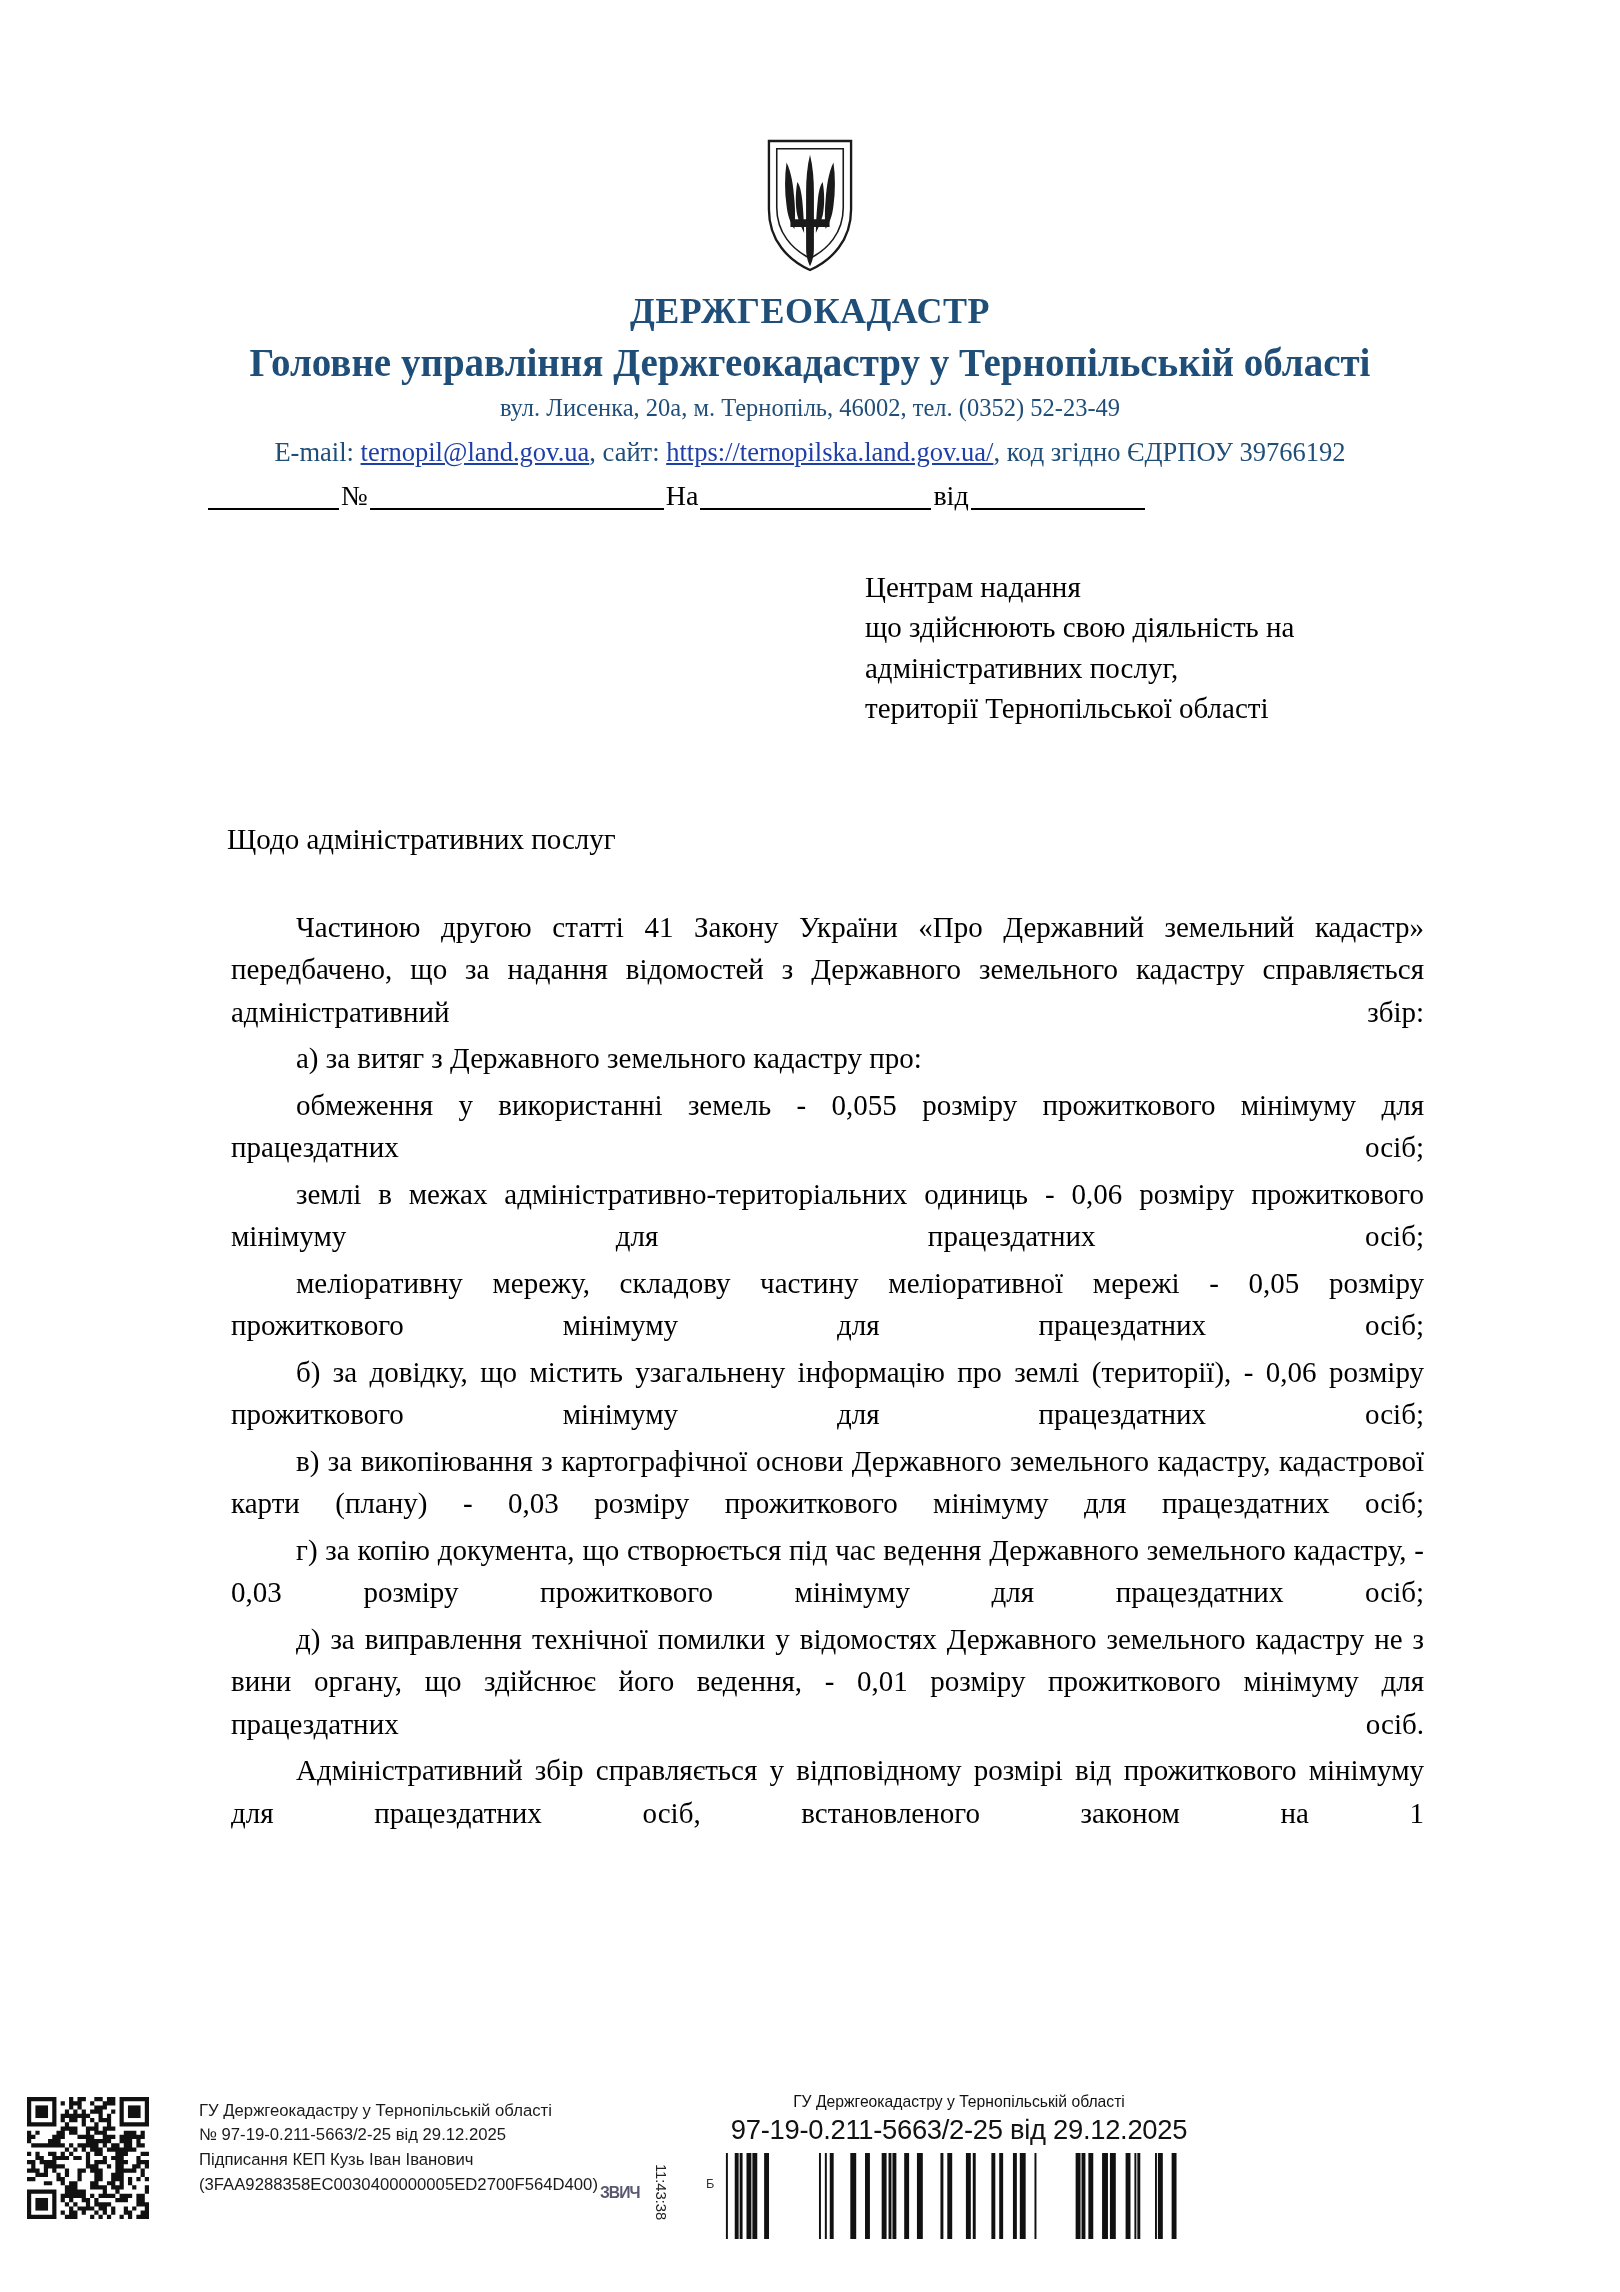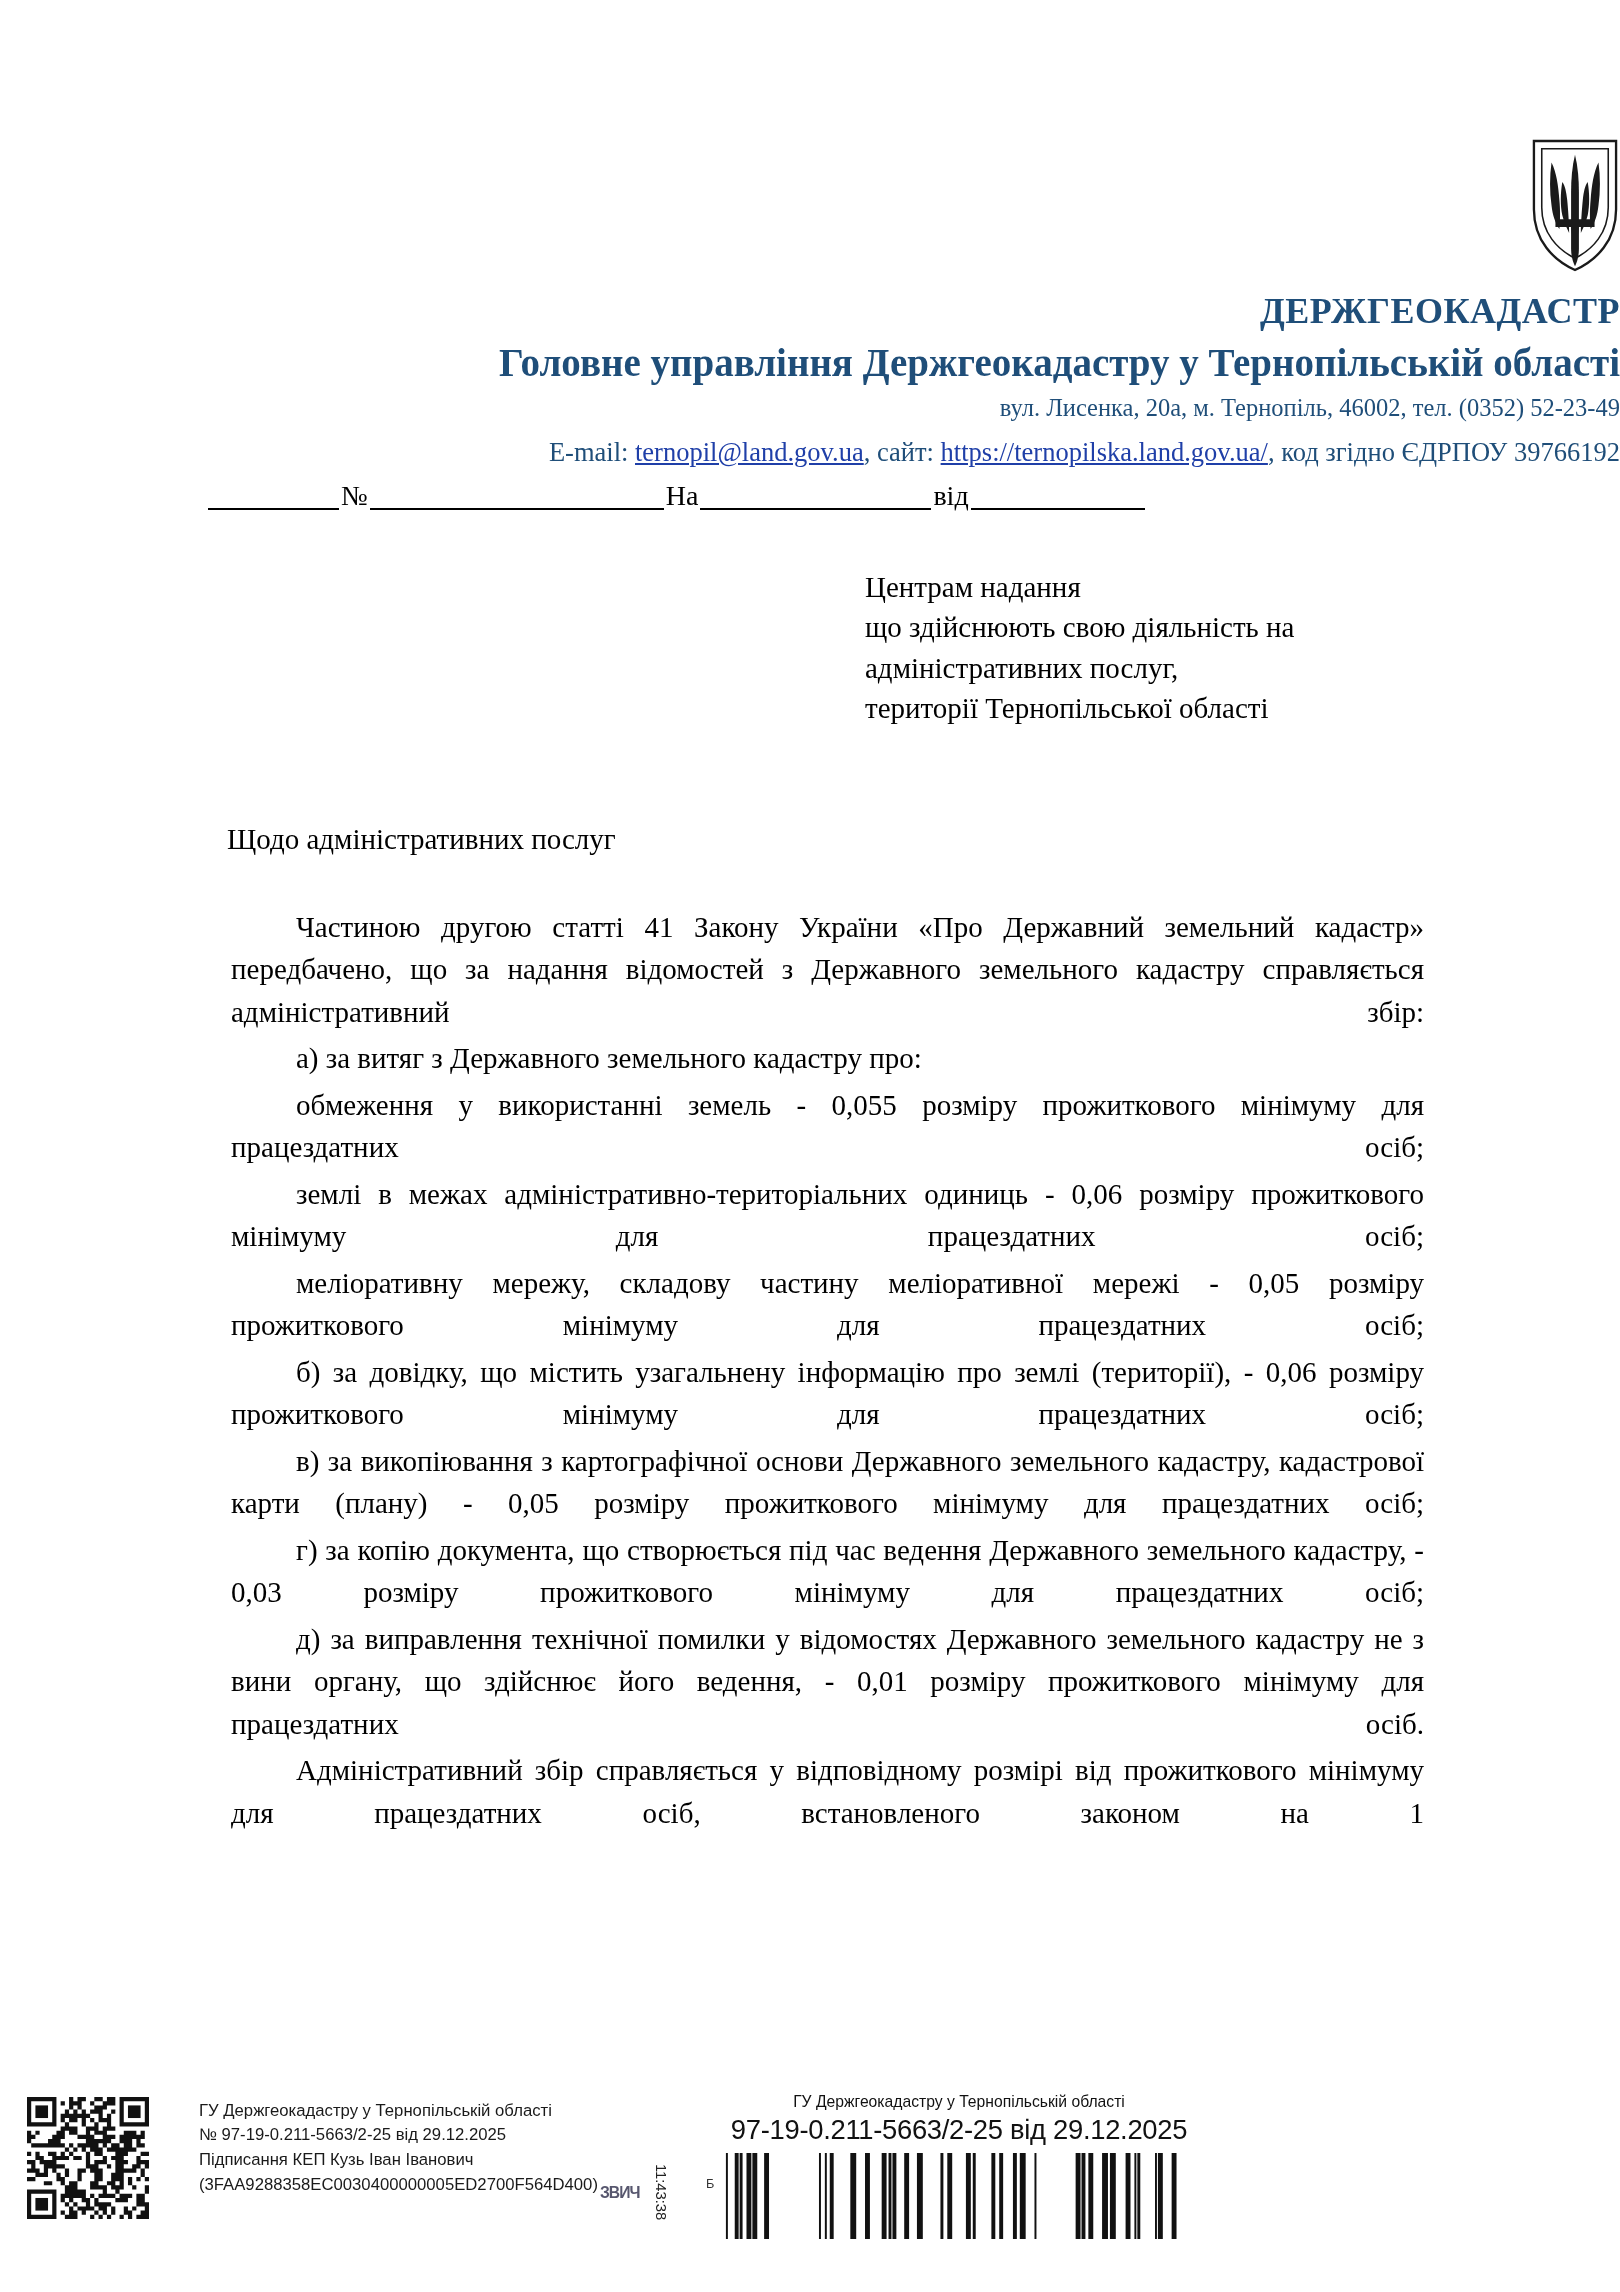--- a/index.html
+++ b/index.html
@@ -21,21 +21,21 @@
     overflow: hidden;
     box-sizing: border-box;
   }
 
   
   .letterhead {
     position: absolute;
     left: 0;
     top: 0;
     width: 1620px;
-    text-align: right;
+    text-align: center;
   }
   .emblem-wrap {
     padding-top: 139px;
     line-height: 0;
   }
   .emblem {
     display: inline-block;
     width: 90px;
     height: 133px;
   }
@@ -279,21 +279,21 @@
 
   <div class="subject">Щодо адміністративних послуг</div>
 
   <div class="body-text">
     <p class="last-justify">Частиною другою статті 41 Закону України «Про Державний земельний кадастр» передбачено, що за надання відомостей з Державного земельного кадастру справляється адміністративний збір:</p>
     <p>а) за витяг з Державного земельного кадастру про:</p>
     <p class="last-justify">обмеження у використанні земель - 0,055 розміру прожиткового мінімуму для працездатних осіб;</p>
     <p class="last-justify">землі в межах адміністративно-територіальних одиниць - 0,06 розміру прожиткового мінімуму для працездатних осіб;</p>
     <p class="last-justify">меліоративну мережу, складову частину меліоративної мережі - 0,05 розміру прожиткового мінімуму для працездатних осіб;</p>
     <p class="last-justify">б) за довідку, що містить узагальнену інформацію про землі (території), - 0,06 розміру прожиткового мінімуму для працездатних осіб;</p>
-    <p class="last-justify">в) за викопіювання з картографічної основи Державного земельного кадастру, кадастрової карти (плану) - 0,05 розміру прожиткового мінімуму для працездатних осіб;</p>
+    <p class="last-justify">в) за викопіювання з картографічної основи Державного земельного кадастру, кадастрової карти (плану) - 0,03 розміру прожиткового мінімуму для працездатних осіб;</p>
     <p class="last-justify">г) за копію документа, що створюється під час ведення Державного земельного кадастру, - 0,03 розміру прожиткового мінімуму для працездатних осіб;</p>
     <p class="last-justify">д) за виправлення технічної помилки у відомостях Державного земельного кадастру не з вини органу, що здійснює його ведення, - 0,01 розміру прожиткового мінімуму для працездатних осіб.</p>
     <p class="last-justify">Адміністративний збір справляється у відповідному розмірі від прожиткового мінімуму для працездатних осіб, встановленого законом на 1</p>
   </div>
 
   <div class="footer">
 
     <svg class="qr" viewBox="0 0 29 29" aria-hidden="true">
       <rect x="0" y="0" width="29" height="29" fill="#ffffff"></rect>
       <g fill="#111111" id="qr-cells">

